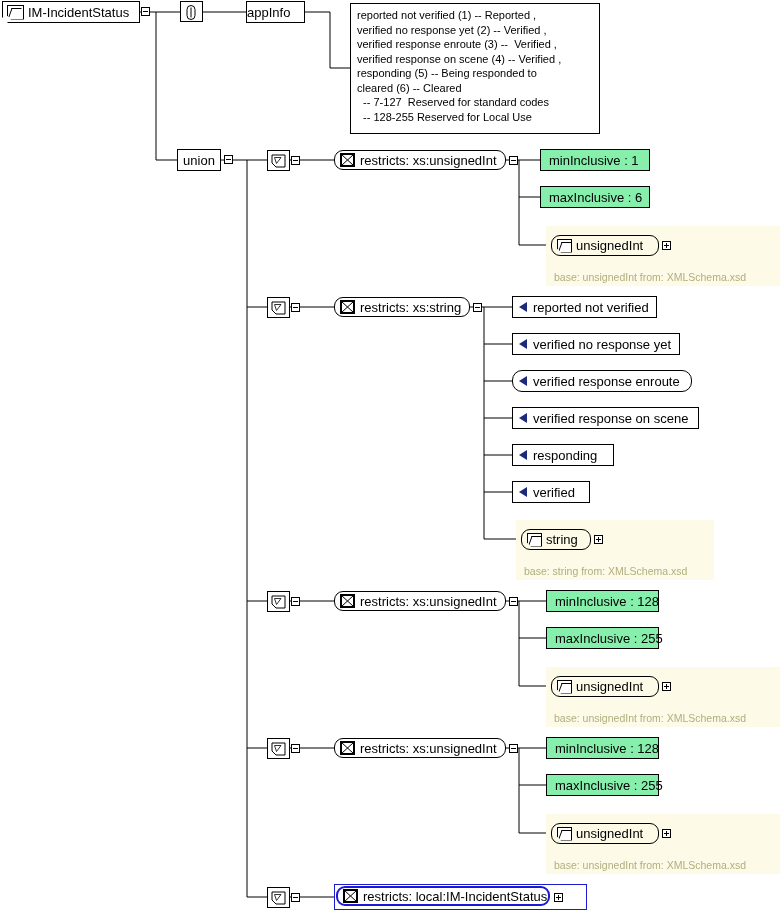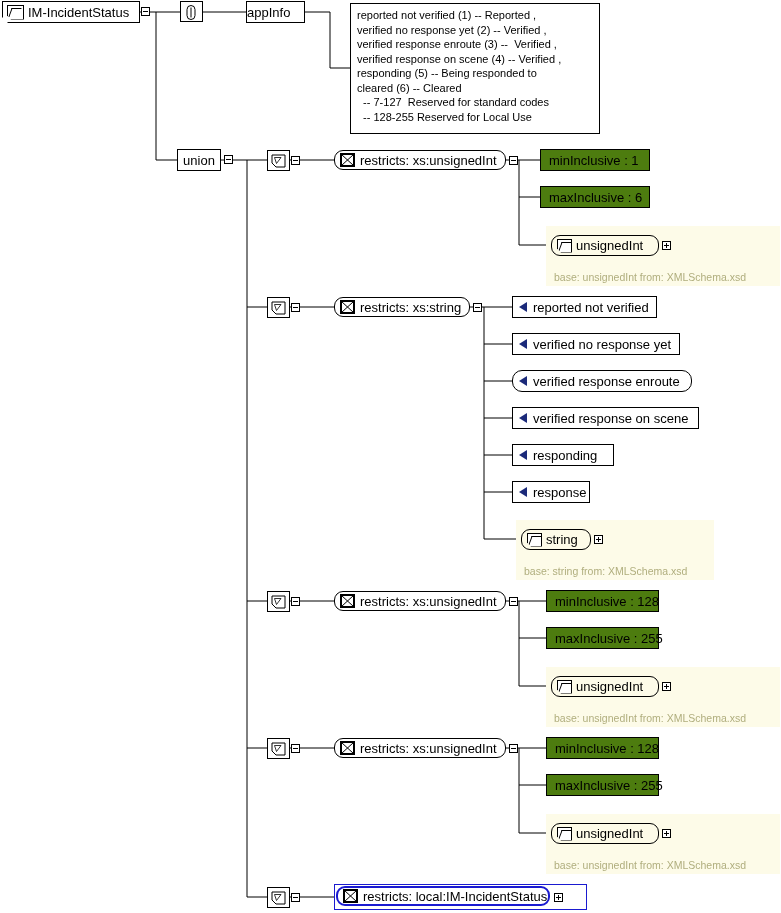--- a/index.html
+++ b/index.html
@@ -16,21 +16,21 @@
   .small-box{position:absolute;box-sizing:border-box;width:23px;height:21px;border:1px solid #000;background:#fff;}
   .plusbox{position:absolute;width:9px;height:9px;border:1px solid #000;background:#fff;box-sizing:border-box;}
   .plusbox:before{content:"";position:absolute;left:1px;top:3px;width:5px;height:1px;background:#000;}
   .plusbox:after{content:"";position:absolute;left:3px;top:1px;width:1px;height:5px;background:#000;}
   .minusbox{position:absolute;width:9px;height:9px;border:1px solid #000;background:#fff;box-sizing:border-box;}
   .minusbox:before{content:"";position:absolute;left:1px;top:3px;width:5px;height:1px;background:#000;}
   .rounded{position:absolute;box-sizing:border-box;background:#fff;border:1px solid #000;border-radius:9px;height:20px;display:flex;align-items:center;padding:0 9px;white-space:nowrap;}
   .rounded.withicon{padding-left:5px;}
   .restrict-ic{width:13px;height:12px;border:1px solid #000;margin-right:5px;position:relative;flex:0 0 auto;}
   .annot{position:absolute;box-sizing:border-box;background:#fff;border:1px solid #000;padding:4px 6px;font-size:11px;line-height:14.5px;white-space:pre;}
-  .facet{position:absolute;box-sizing:border-box;background:#4d7c0f;border:1px solid #000;height:22px;display:flex;align-items:center;padding-left:8px;white-space:nowrap;}
+  .facet{position:absolute;box-sizing:border-box;background:#86efac;border:1px solid #000;height:22px;display:flex;align-items:center;padding-left:8px;white-space:nowrap;}
   .enumbox{position:absolute;box-sizing:border-box;background:#fff;border:1px solid #000;height:22px;display:flex;align-items:center;padding-left:6px;padding-right:10px;white-space:nowrap;}
   .tri{width:0;height:0;border-top:5px solid transparent;border-bottom:5px solid transparent;border-right:8px solid #1b2a7a;margin-right:6px;flex:0 0 auto;}
   .basepanel{position:absolute;box-sizing:border-box;background:#fdfbe8;border:0;}
   .basepanel .btxt{position:absolute;left:8px;bottom:3px;font-size:10.5px;color:#b0ae7e;white-space:nowrap;}
   .typebox{position:absolute;box-sizing:border-box;background:#fdfbe8;border:1px solid #000;border-radius:9px;height:21px;display:flex;align-items:center;padding-left:5px;padding-right:14px;white-space:nowrap;}
   .selected{border:2px solid #1a1ad0 !important;text-align:center;}
   .hl-outer{position:absolute;box-sizing:border-box;border:1px solid #1a1ad0;background:transparent;}
   svg.lines{position:absolute;left:0;top:0;width:781px;height:913px;pointer-events:none;}
   .appinfo-ic{width:13px;height:15px;margin-right:0;position:relative;}
 </style>
@@ -198,21 +198,21 @@
   <div class="enumbox" style="left:512px;top:407px;width:187px;">
     <span class="tri"></span>
     <span class="lbl">verified response on scene</span>
   </div>
   <div class="enumbox" style="left:512px;top:444px;width:102px;">
     <span class="tri"></span>
     <span class="lbl">responding</span>
   </div>
   <div class="enumbox" style="left:512px;top:481px;width:78px;">
     <span class="tri"></span>
-    <span class="lbl">response</span>
+    <span class="lbl">verified</span>
   </div>
 
   <div class="basepanel" style="left:516px;top:520px;width:198px;height:60px;">
     <span class="btxt">base: string from: XMLSchema.xsd</span>
   </div>
   <div class="typebox" style="left:521px;top:529px;width:70px;">
     <span class="icon-elem" style="width:13px;height:12px;"></span>
     <span class="lbl">string</span>
   </div>
   <div class="plusbox" style="left:594px;top:535px;"></div>

